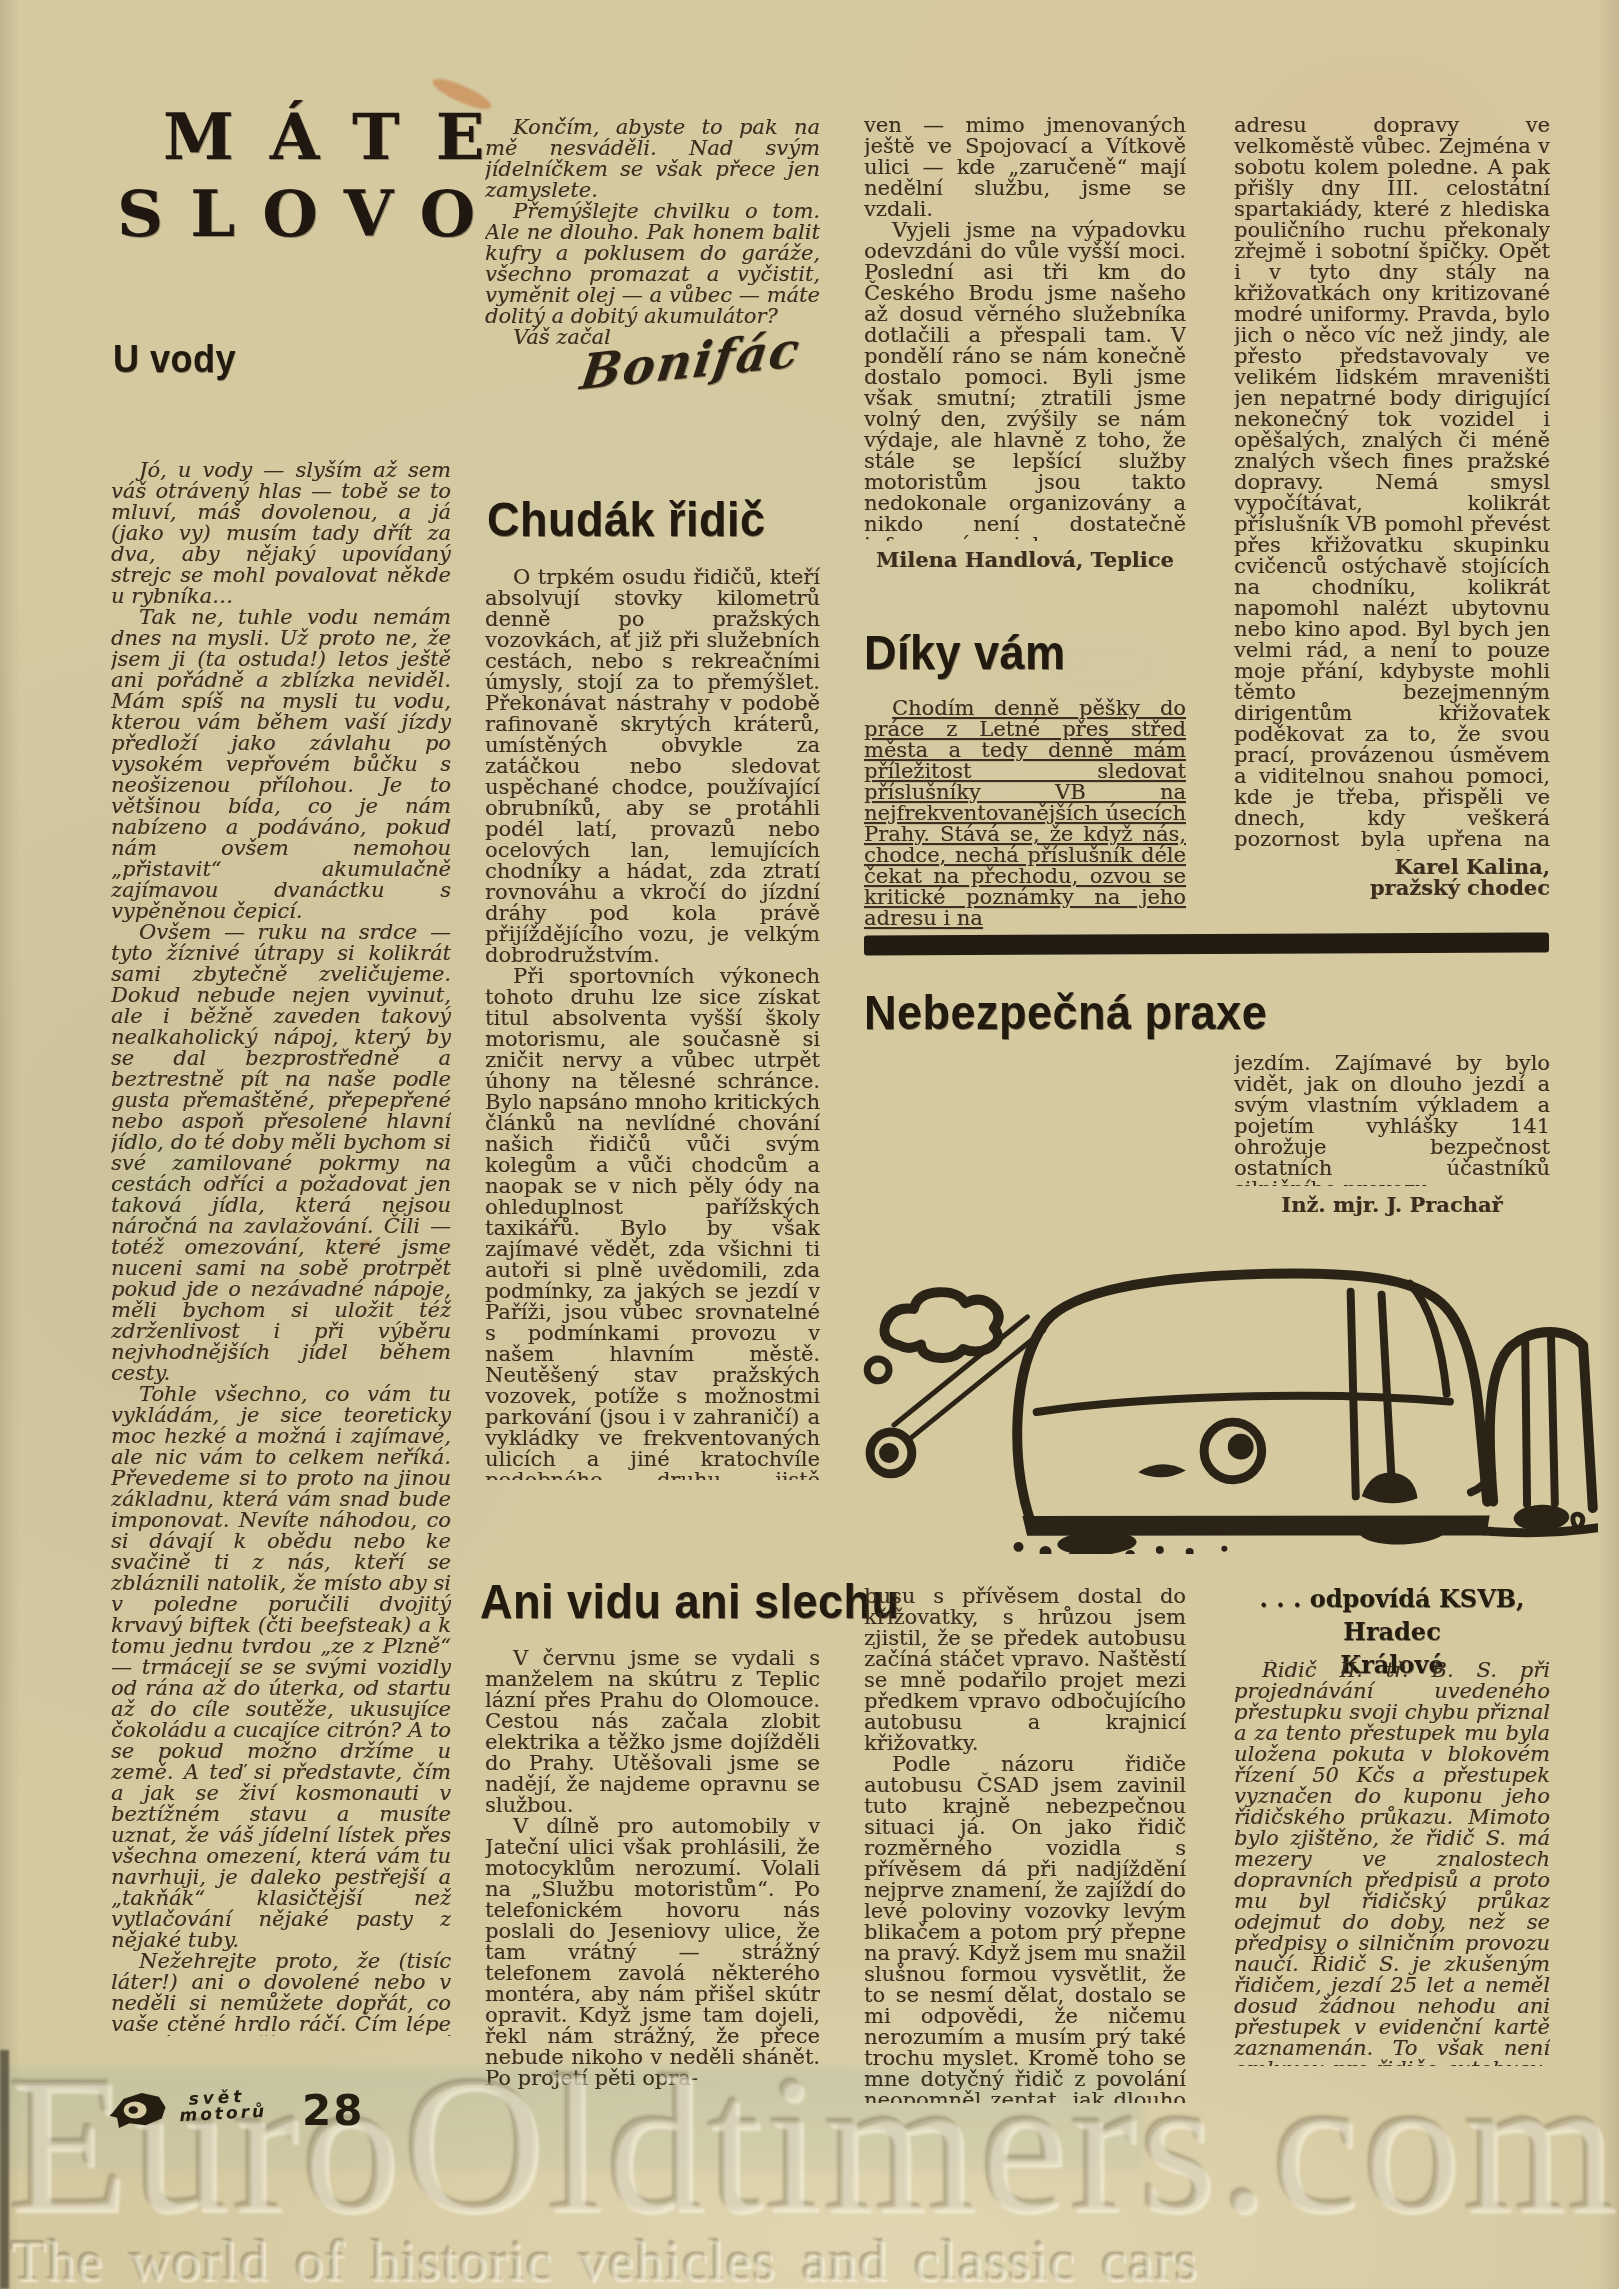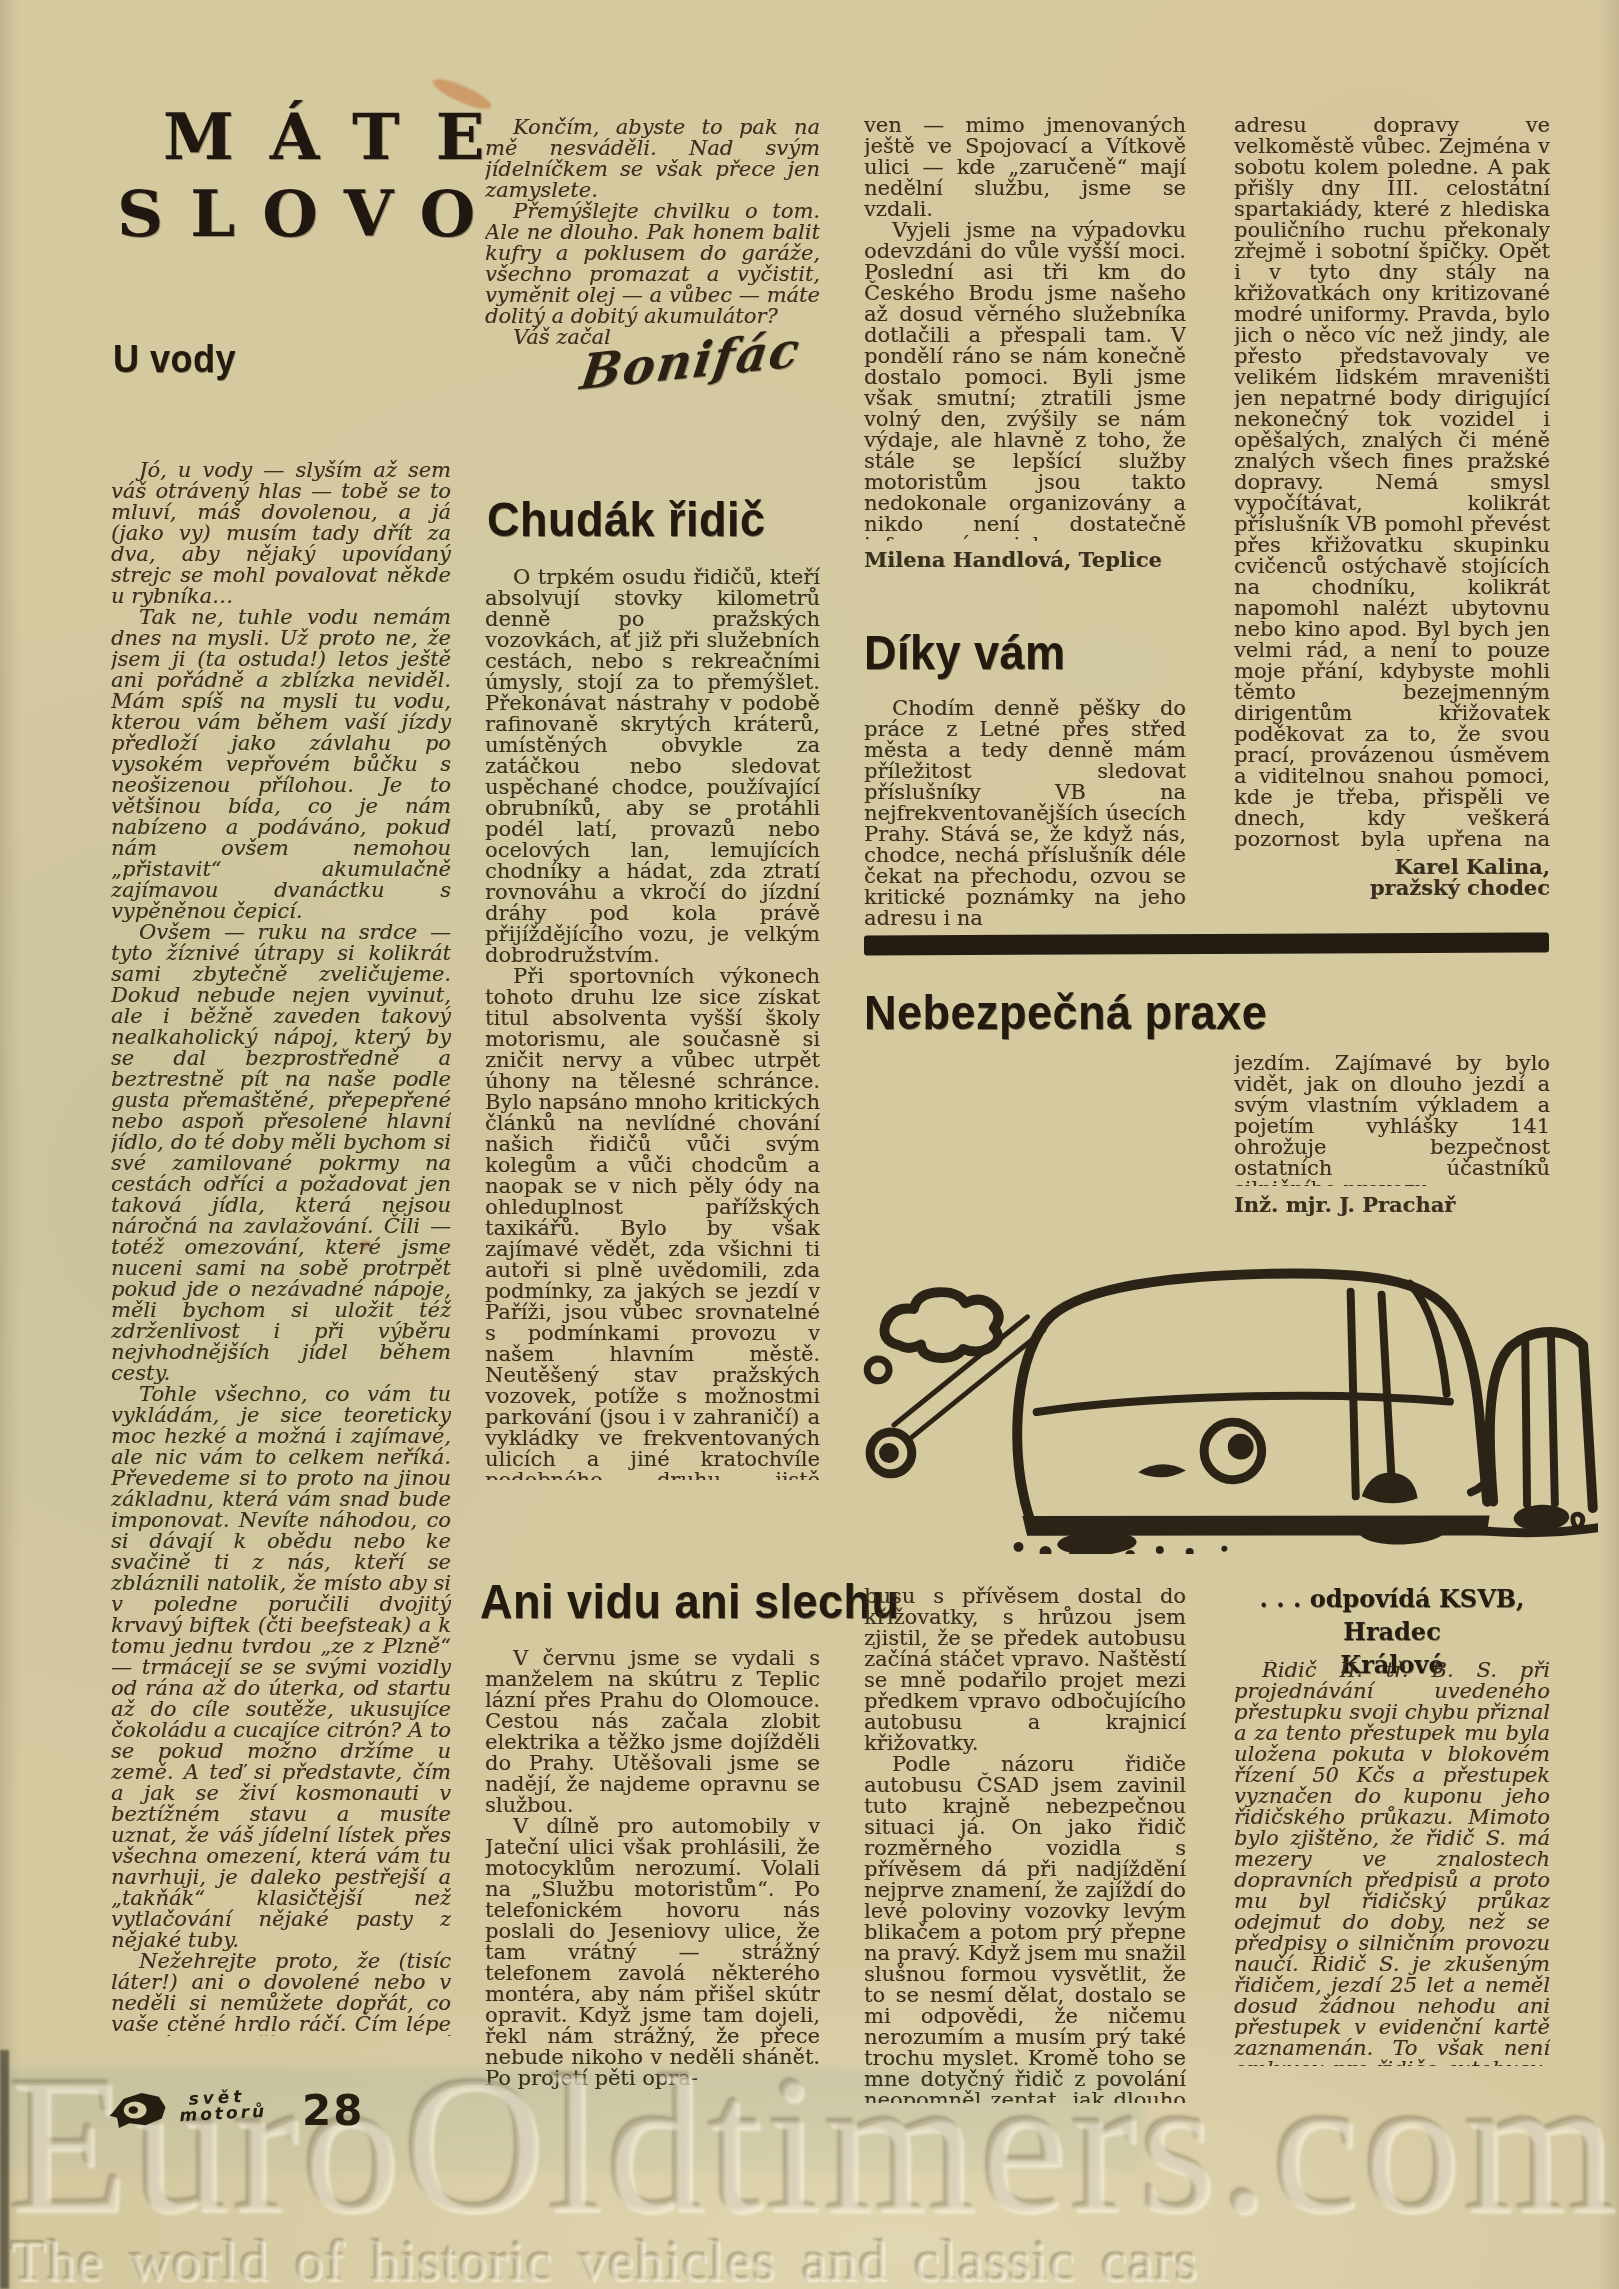--- a/index.html
+++ b/index.html
@@ -27,21 +27,21 @@
   .h-small{font-size:36px;}
   .h-big{font-size:45px;}
   
   .col{position:absolute;font-size:21px;line-height:21px;color:#3a2e1e;text-align:justify;overflow:hidden;
     text-shadow:0.4px 0.4px 0 rgba(58,46,30,0.35);}
   .col p{margin:0;text-indent:28px;}
   .col p.ni{text-indent:0;}
   .it{font-style:italic;}
   .sig{font-weight:bold;text-indent:0 !important;}
   .sig.right{text-align:right;}
-  .sig.center{}
+  .sig.center{text-align:center;}
   .script-sig{font-style:italic;font-weight:bold;font-size:48px;color:#2a2114;
     transform:rotate(-6deg) skewX(-14deg);transform-origin:left center;
     letter-spacing:2px;text-indent:0 !important;text-shadow:1px 1px 0 rgba(42,33,20,0.4);}
   .ksvb-head{font-weight:bold;font-size:24px;line-height:33px;text-align:center;color:#241c0f;
     text-shadow:0.5px 0.5px 0 rgba(36,28,15,0.5);}
   
   .rule{position:absolute;background:#221c12;border-radius:3px;transform:rotate(-0.25deg);}
   
   .wm{position:absolute;font-family:"Liberation Serif",serif;pointer-events:none;white-space:nowrap;z-index:6;}
   .wm1{left:8px;top:2032px;font-size:195px;letter-spacing:4px;
@@ -112,21 +112,21 @@
     <p>V dílně pro automobily v Jateční ulici však prohlásili, že motocyklům nerozumí. Volali na „Službu motoristům“. Po telefonickém hovoru nás poslali do Jeseniovy ulice, že tam vrátný — strážný telefonem zavolá některého montéra, aby nám přišel skútr opravit. Když jsme tam dojeli, řekl nám strážný, že přece nebude nikoho v neděli shánět. Po projetí pěti opra-</p>
   </div>
 
   <div class="col" style="left:864px;top:115px;width:322px;height:426px;">
     <p class="ni">ven — mimo jmenovaných ještě ve Spojovací a Vítkově ulici — kde „zaručeně“ mají nedělní službu, jsme se vzdali.</p>
     <p>Vyjeli jsme na výpadovku odevzdáni do vůle vyšší moci. Poslední asi tři km do Českého Brodu jsme našeho až dosud věrného služebníka dotlačili a přespali tam. V pondělí ráno se nám konečně dostalo pomoci. Byli jsme však smutní; ztratili jsme volný den, zvýšily se nám výdaje, ale hlavně z toho, že stále se lepšící služby motoristům jsou takto nedokonale organizovány a nikdo není dostatečně informován; jak opravny a jejich zaměstnanci, tak ani motoristé.</p>
   </div>
   <div class="col sig center" style="left:864px;top:549px;width:322px;height:28px;font-weight:bold;">Milena Handlová, Teplice</div>
 
   <div class="abs h-sans h-big" style="left:864px;top:629px;">Díky vám</div>
-  <div class="col" style="left:864px;top:698px;width:322px;height:233px;">
+  <div class="col" style="left:864px;top:698px;width:322px;height:233px;text-decoration:underline;">
     <p>Chodím denně pěšky do práce z Letné přes střed města a tedy denně mám příležitost sledovat příslušníky VB na nejfrekventovanějších úsecích Prahy. Stává se, že když nás, chodce, nechá příslušník déle čekat na přechodu, ozvou se kritické poznámky na jeho adresu i na</p>
   </div>
 
   <div class="rule" style="left:864px;top:934px;width:685px;height:20px;"></div>
 
   <div class="abs h-sans h-big" style="left:864px;top:989px;">Nebezpečná praxe</div>
 
   <div class="col" style="left:1234px;top:115px;width:316px;height:736px;">
     <p class="ni">adresu dopravy ve velkoměstě vůbec. Zejména v sobotu kolem poledne. A pak přišly dny III. celostátní spartakiády, které z hlediska pouličního ruchu překonaly zřejmě i sobotní špičky. Opět i v tyto dny stály na křižovatkách ony kritizované modré uniformy. Pravda, bylo jich o něco víc než jindy, ale přesto představovaly ve velikém lidském mraveništi jen nepatrné body dirigující nekonečný tok vozidel i opěšalých, znalých či méně znalých všech fines pražské dopravy. Nemá smysl vypočítávat, kolikrát příslušník VB pomohl převést přes křižovatku skupinku cvičenců ostýchavě stojících na chodníku, kolikrát napomohl nalézt ubytovnu nebo kino apod. Byl bych jen velmi rád, a není to pouze moje přání, kdybyste mohli těmto bezejmenným dirigentům křižovatek poděkovat za to, že svou prací, provázenou úsměvem a viditelnou snahou pomoci, kde je třeba, přispěli ve dnech, kdy veškerá pozornost byla upřena na Strahov, k plnému zdaru III. celostátní spartakiády.</p>
   </div>

